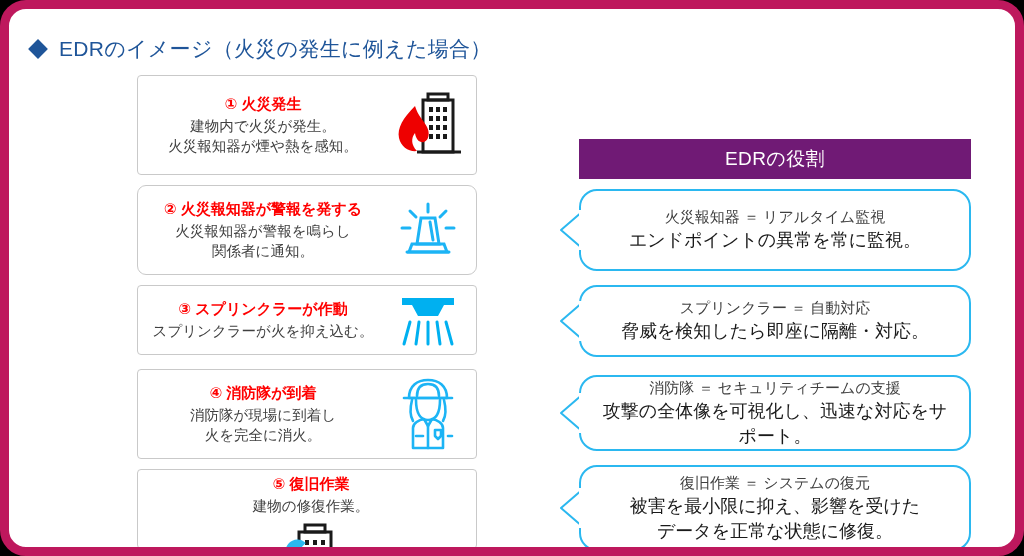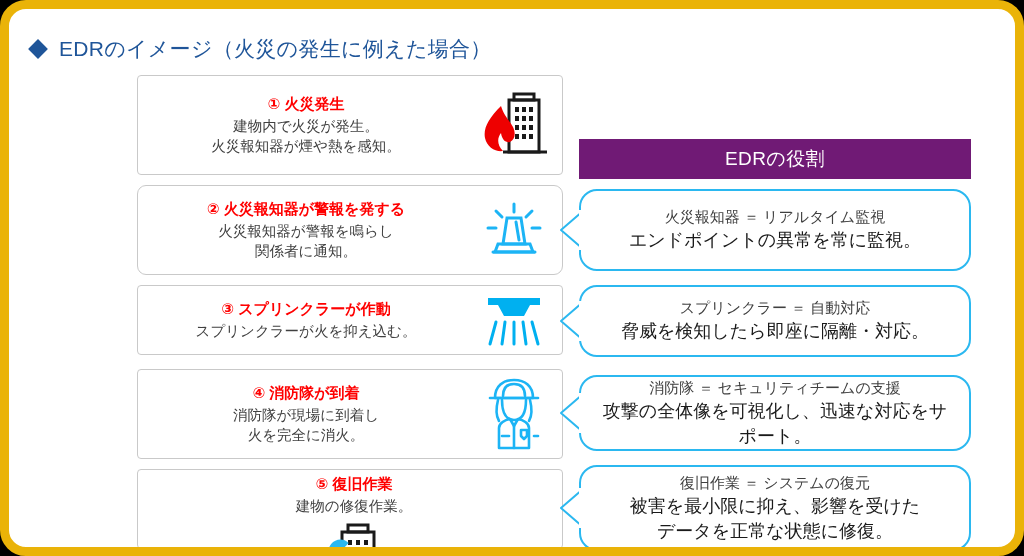--- a/index.html
+++ b/index.html
@@ -6,21 +6,21 @@
   html, body {
     width: 1024px; height: 556px;
     background: #000000;
     font-family: "Liberation Sans", "DejaVu Sans", sans-serif;
     overflow: hidden;
   }
   #slide {
     position: relative;
     width: 1024px; height: 556px;
     background: #ffffff;
-    border: 9px solid #eab308;
+    border: 9px solid #be185d;
     border-radius: 26px;
     overflow: hidden;
   }
   
   .title-row {
     position: absolute;
     left: 22px; top: 26px;
     display: flex; align-items: center; gap: 14px;
   }
   .diamond {
@@ -32,21 +32,21 @@
   .title-text {
     font-size: 21px;
     color: #1f5599;
     letter-spacing: 0.3px;
     white-space: nowrap;
   }
   
   .step {
     position: absolute;
     left: 128px;
-    width: 426px;
+    width: 340px;
     background: #ffffff;
     border: 1.5px solid #c9c9c9;
     border-radius: 4px;
     display: flex;
     align-items: center;
   }
   .step-text {
     flex: 1 1 auto;
     text-align: center;
     padding: 4px 2px 4px 10px;

